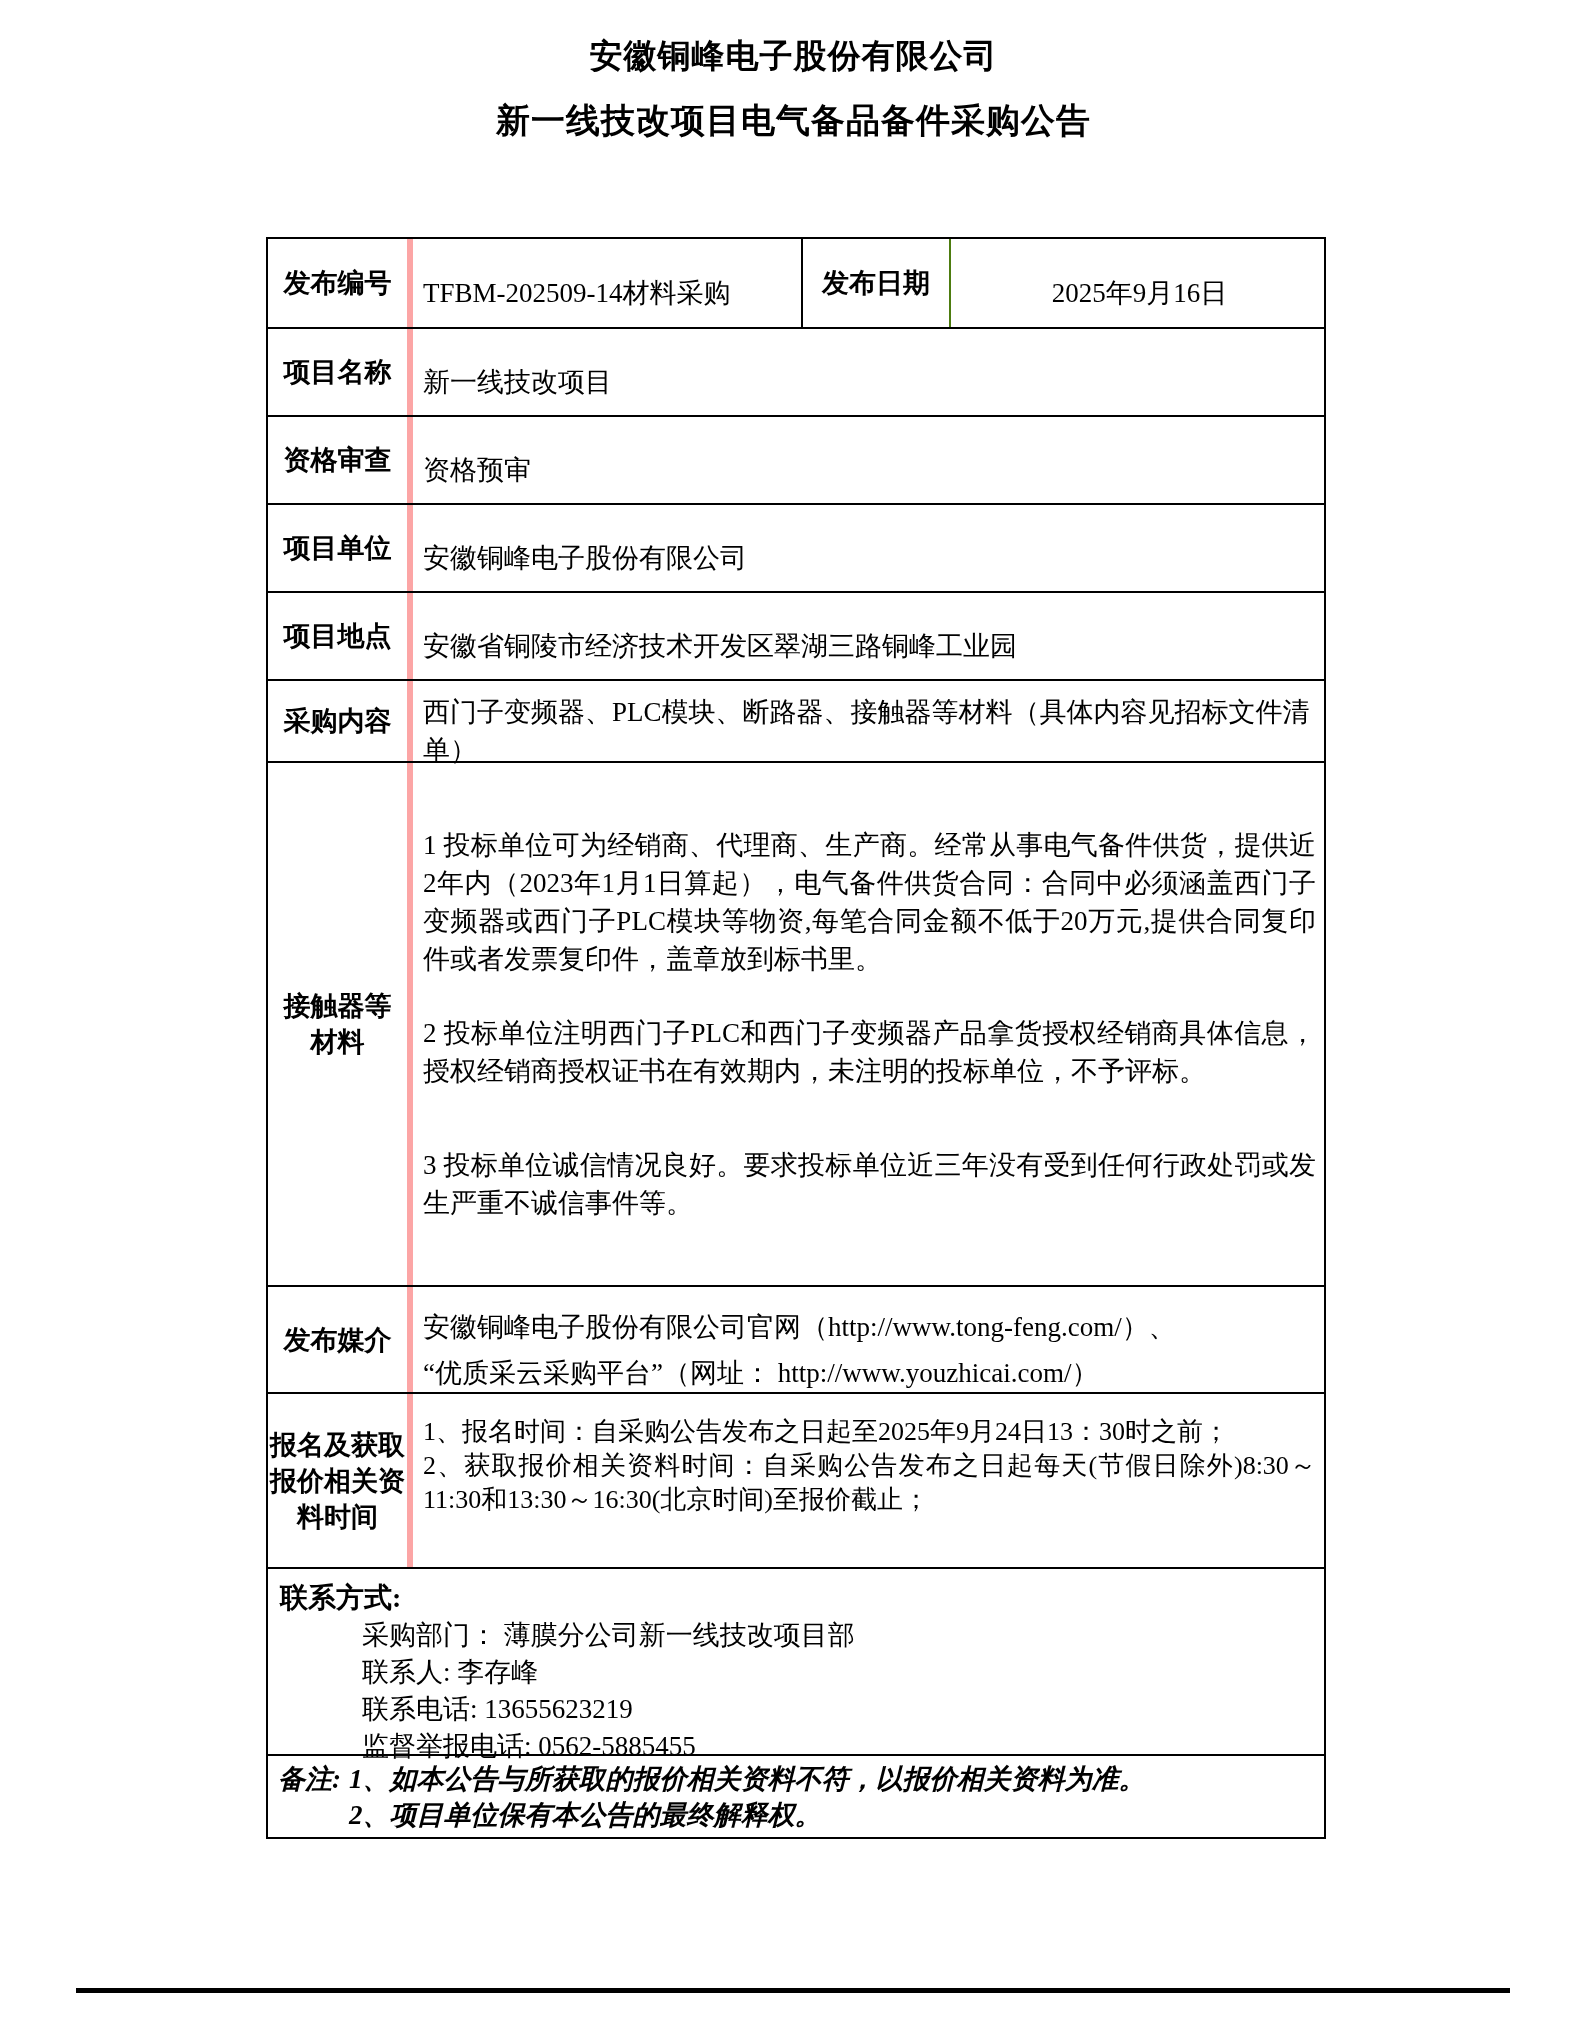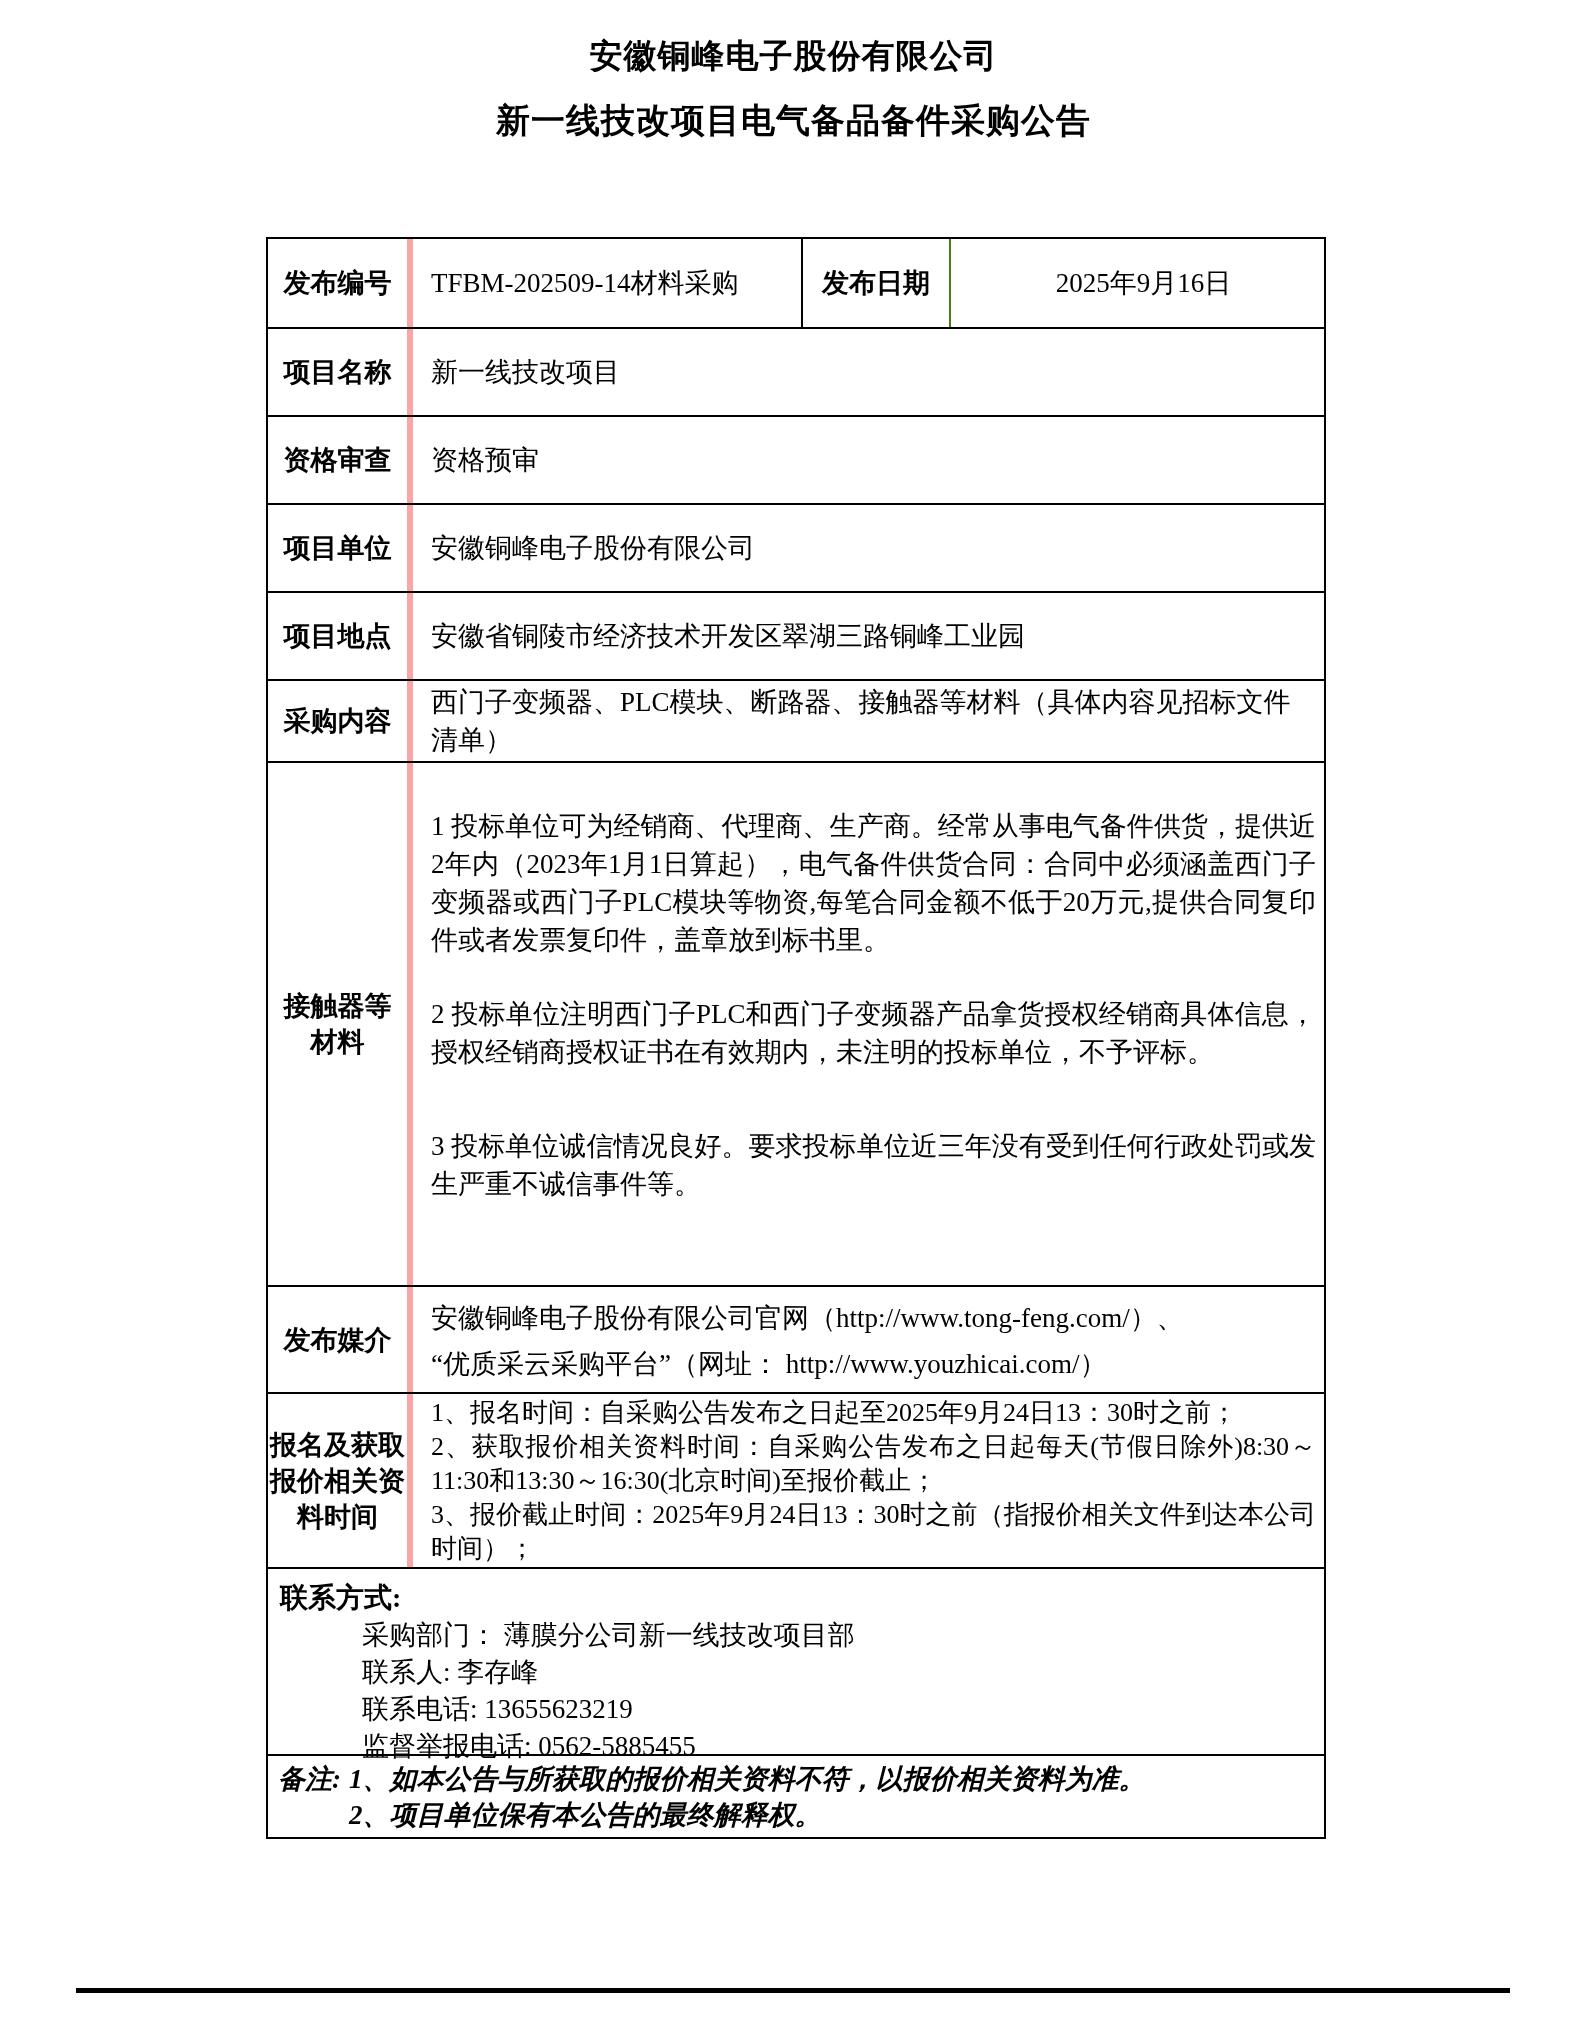--- a/index.html
+++ b/index.html
@@ -32,22 +32,22 @@
     flex:none; width:145px;
     border-right:6px solid #fca5a5;
     box-sizing:border-box;
     display:flex; align-items:center; justify-content:center;
     text-align:center; font-weight:bold;
   }
   .lab .wrap4 { width:4.1em; display:inline-block; }
   .lab .wrap5 { width:5.1em; display:inline-block; }
   .val {
     flex:1; box-sizing:border-box;
-    padding:0 8px 0 18px;
-    display:flex; flex-direction:column; justify-content:center;
+    padding:0 8px 0 10px;
+    display:flex; flex-direction:column; justify-content:center;margin-top:19px;
   }
   .h88  { height:88px; }
   .h82  { height:82px; }
   .h524 { height:524px; }
   .h107 { height:107px; }
   .h175 { height:175px; }
   .h187 { height:187px; }
   .h83  { height:83px; }
   
   .lab2 { flex:none; width:150px; border-left:2px solid #000; border-right:2px solid #4d7c0f;
@@ -147,21 +147,20 @@
       </div>
     </div>
 
     <div class="row h175">
       <div class="lab">
         <span class="wrap5">报名及获取报价相关资料时间</span>
       </div>
       <div class="val sched-val">
         <div>1、报名时间：自采购公告发布之日起至2025年9月24日13：30时之前；</div>
         <div>2、获取报价相关资料时间：自采购公告发布之日起每天(节假日除外)8:30～11:30和13:30～16:30(北京时间)至报价截止；</div>
-        <div>3、报价截止时间：2025年9月24日13：30时之前（指报价相关文件到达本公司时间）；</div>
       </div>
     </div>
 
     <div class="row h187">
       <div class="contact-cell">
         <div class="heading">联系方式:</div>
         <div class="cline">采购部门： 薄膜分公司新一线技改项目部</div>
         <div class="cline">联系人: 李存峰</div>
         <div class="cline">联系电话: 13655623219</div>
         <div class="cline">监督举报电话: 0562-5885455</div>

